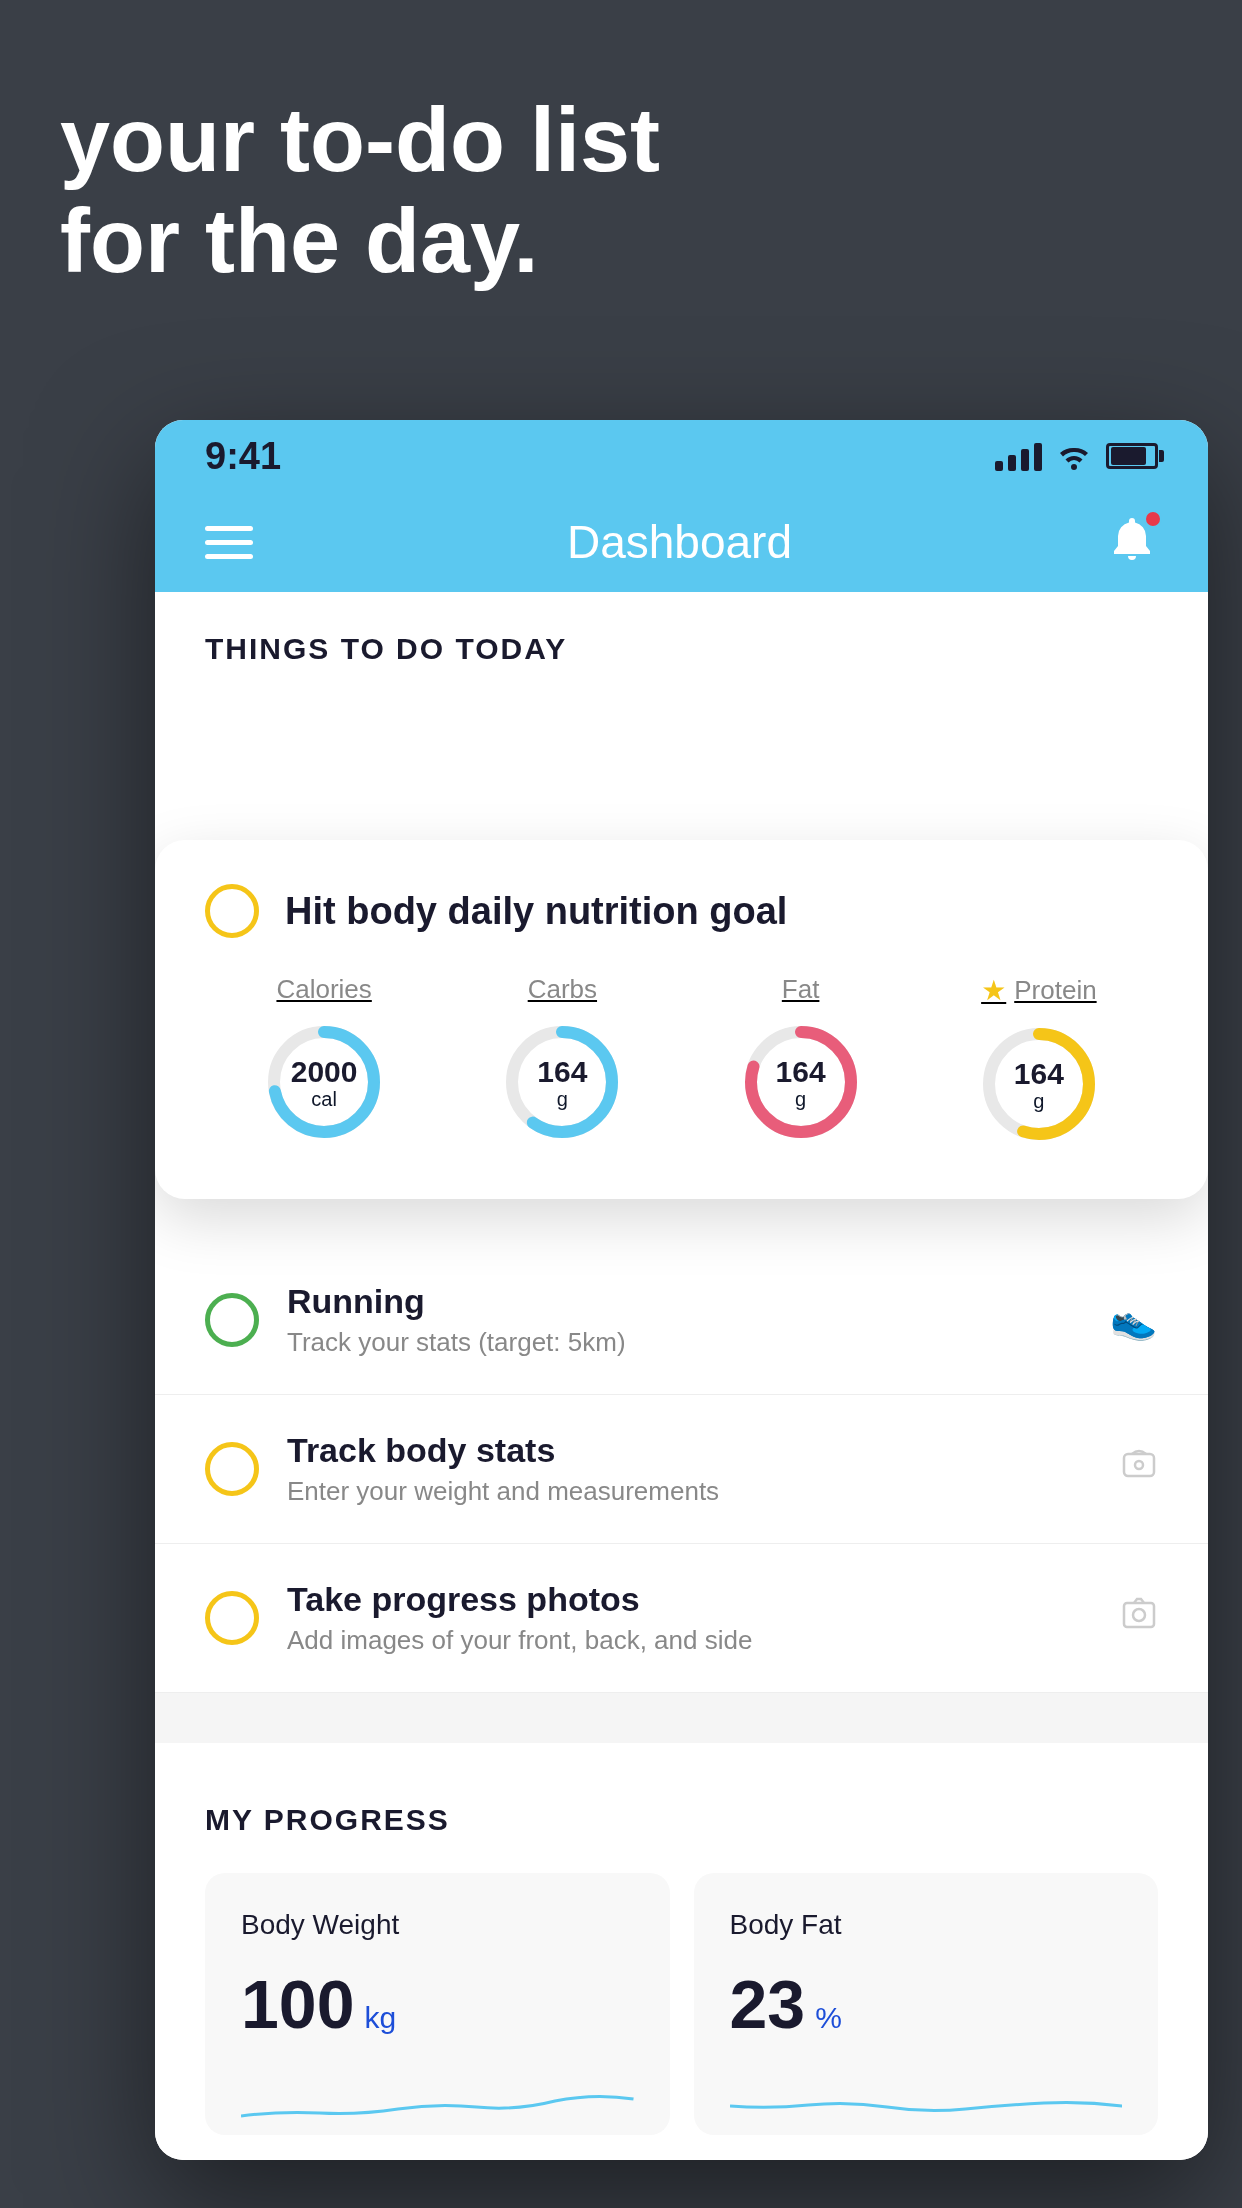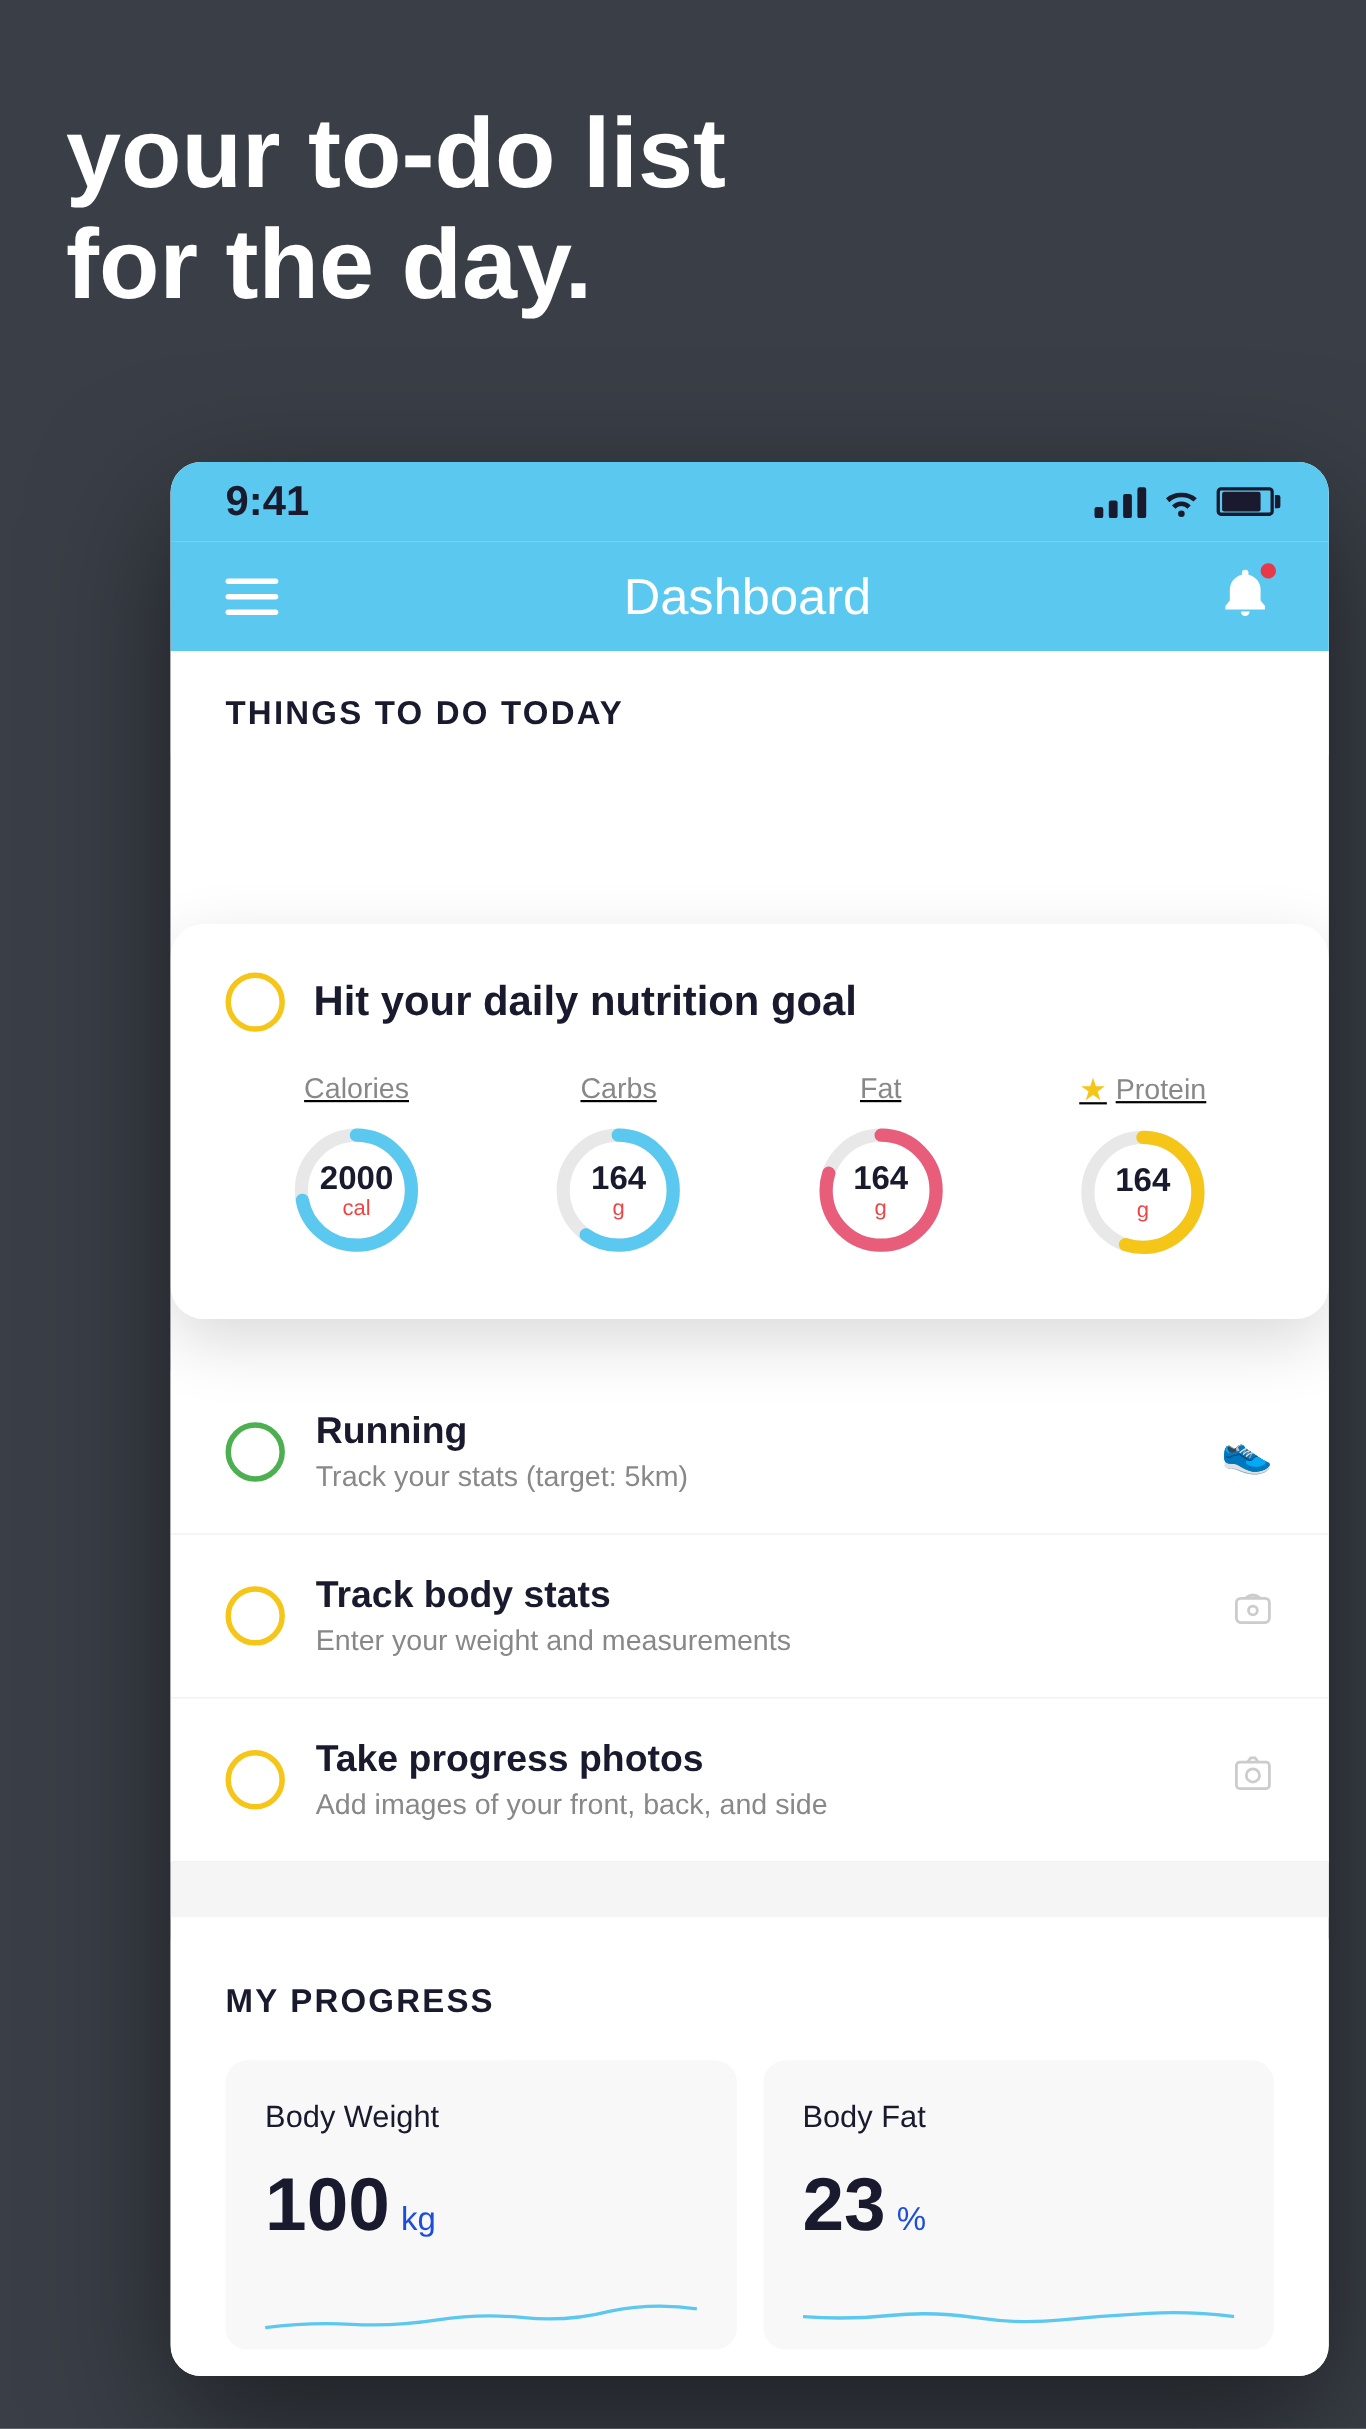--- a/index.html
+++ b/index.html
@@ -234,21 +234,21 @@
       text-align: center;
       line-height: 1.1;
     }
     .donut-value {
       font-size: 30px;
       font-weight: 700;
       color: #1a1a2e;
     }
     .donut-unit {
       font-size: 20px;
-      color: #ef4444;
+      color: #0f172a;
       text-align: center;
     }
 
     
     .todo-list {
       background: white;
       margin-top: 0;
     }
 
     .todo-item {
@@ -387,21 +387,21 @@
   </div>
 
   <div class="phone-content-scroll">
 
     <div style="background:white; position:relative;">
       <div class="section-header">THINGS TO DO TODAY</div>
 
       <div class="floating-card">
         <div class="card-title-row">
           <div class="circle-check"></div>
-          <span class="card-title">Hit your daily nutrition goal</span>
+          <span class="card-title">Hit body daily nutrition goal</span>
         </div>
         <div class="macros-row">
 
           <div class="macro-item">
             <span class="macro-label">Calories</span>
             <div class="donut">
               <svg width="130" height="130" viewBox="0 0 130 130">
                 <circle cx="65" cy="65" r="50" fill="none" stroke="#e8e8e8" stroke-width="12"></circle>
                 <circle cx="65" cy="65" r="50" fill="none" stroke="#5bc8f0" stroke-width="12" stroke-dasharray="226 314" stroke-linecap="round"></circle>
               </svg>

